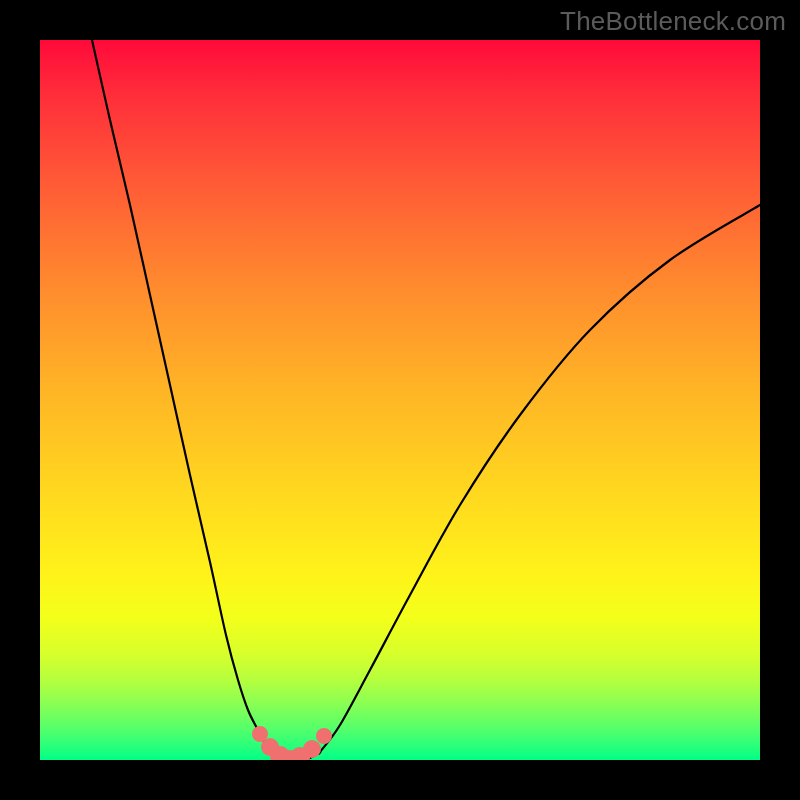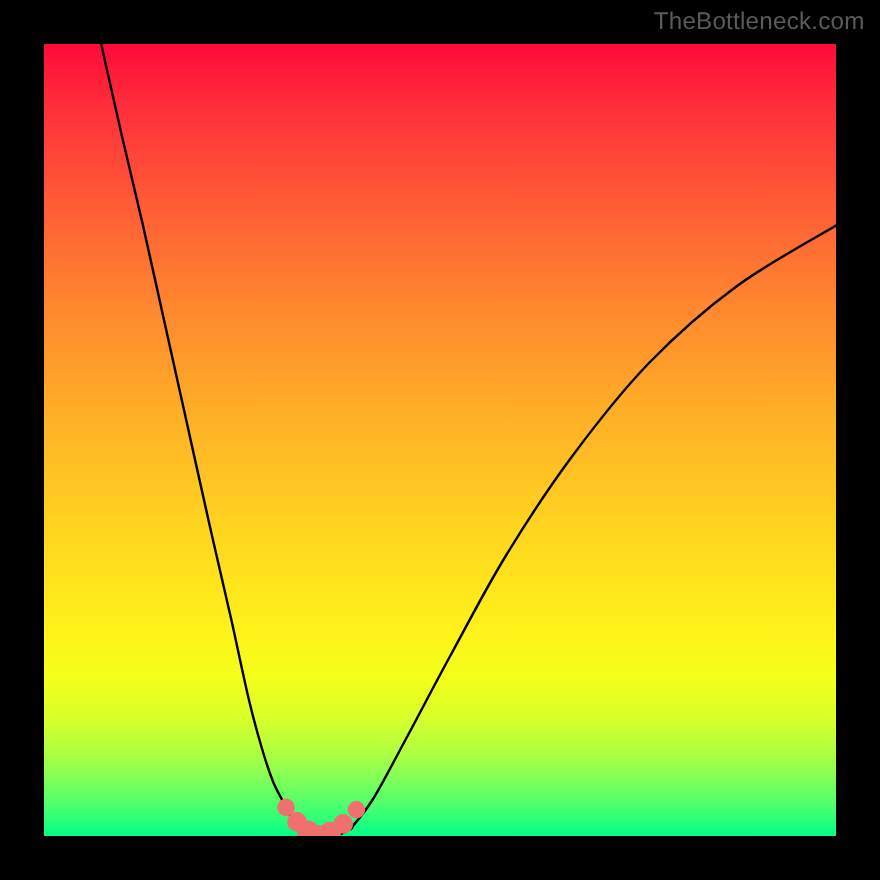--- a/index.html
+++ b/index.html
@@ -41,21 +41,21 @@
       #5fff66 95%,
       #2bff7a 98%,
       #00ff87 100%
     );
   }
   .watermark {
     position: absolute;
     top: 6px;
     right: 14px;
     color: #5b5b5b;
-    font-size: 22px;
+    font-size: 26px;
     letter-spacing: 0.2px;
     user-select: none;
   }
   svg.curve {
     position: absolute;
     left: 0;
     top: 0;
     width: 720px;
     height: 720px;
   }

